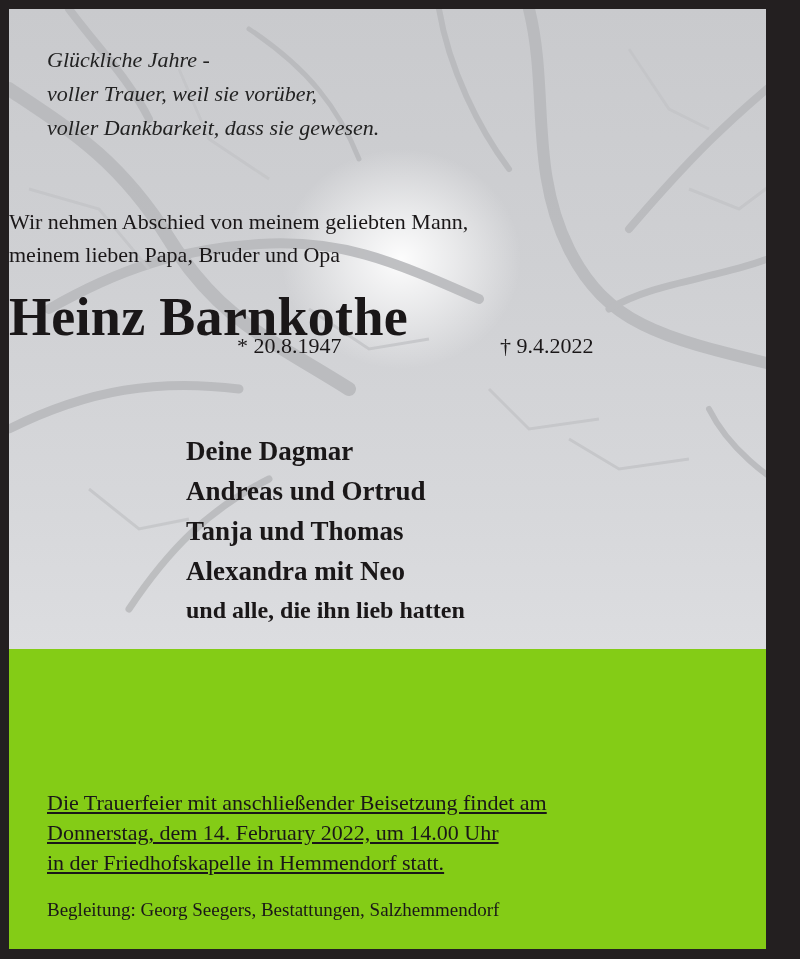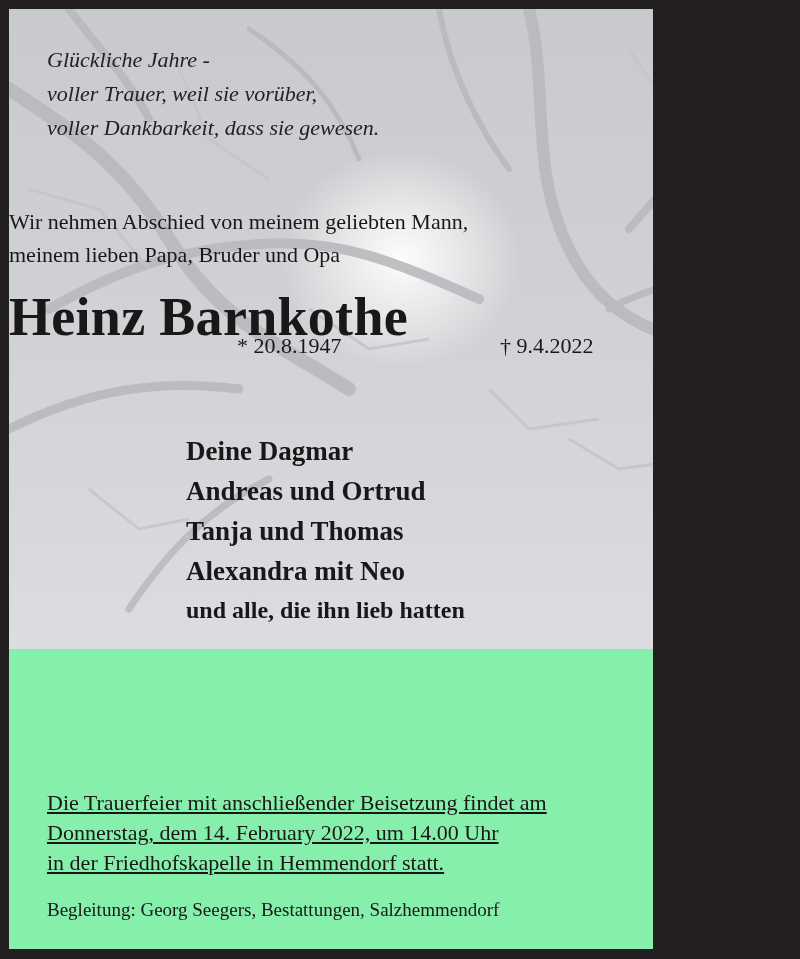--- a/index.html
+++ b/index.html
@@ -6,22 +6,22 @@
     body {
       width: 800px; height: 959px;
       background: #231f20;
       position: relative;
       overflow: hidden;
       font-family: "Liberation Serif", "DejaVu Serif", serif;
       color: #1a1718;
     }
     .card {
       position: absolute;
-      left: 9px; top: 9px; width: 644px; height: 940px;
-      background: #86efac;
+      left: 9px; top: 9px; width: 757px; height: 940px;
+      background: #84cc16;
       overflow: hidden;
     }
     .bg-photo {
       position: absolute; left: 0; top: 0; width: 782px; height: 640px;
       background:
         radial-gradient(ellipse 120px 110px at 392px 250px, rgba(255,255,255,0.95) 0%, rgba(255,255,255,0.55) 45%, rgba(255,255,255,0) 100%),
         linear-gradient(180deg, #c9cacd 0%, #cfd0d3 40%, #d6d7da 75%, #dcdde0 100%);
     }
     .bg-photo svg { position: absolute; left: 0; top: 0; }
     .content { position: absolute; left: 0; top: 0; width: 782px; height: 940px; }

